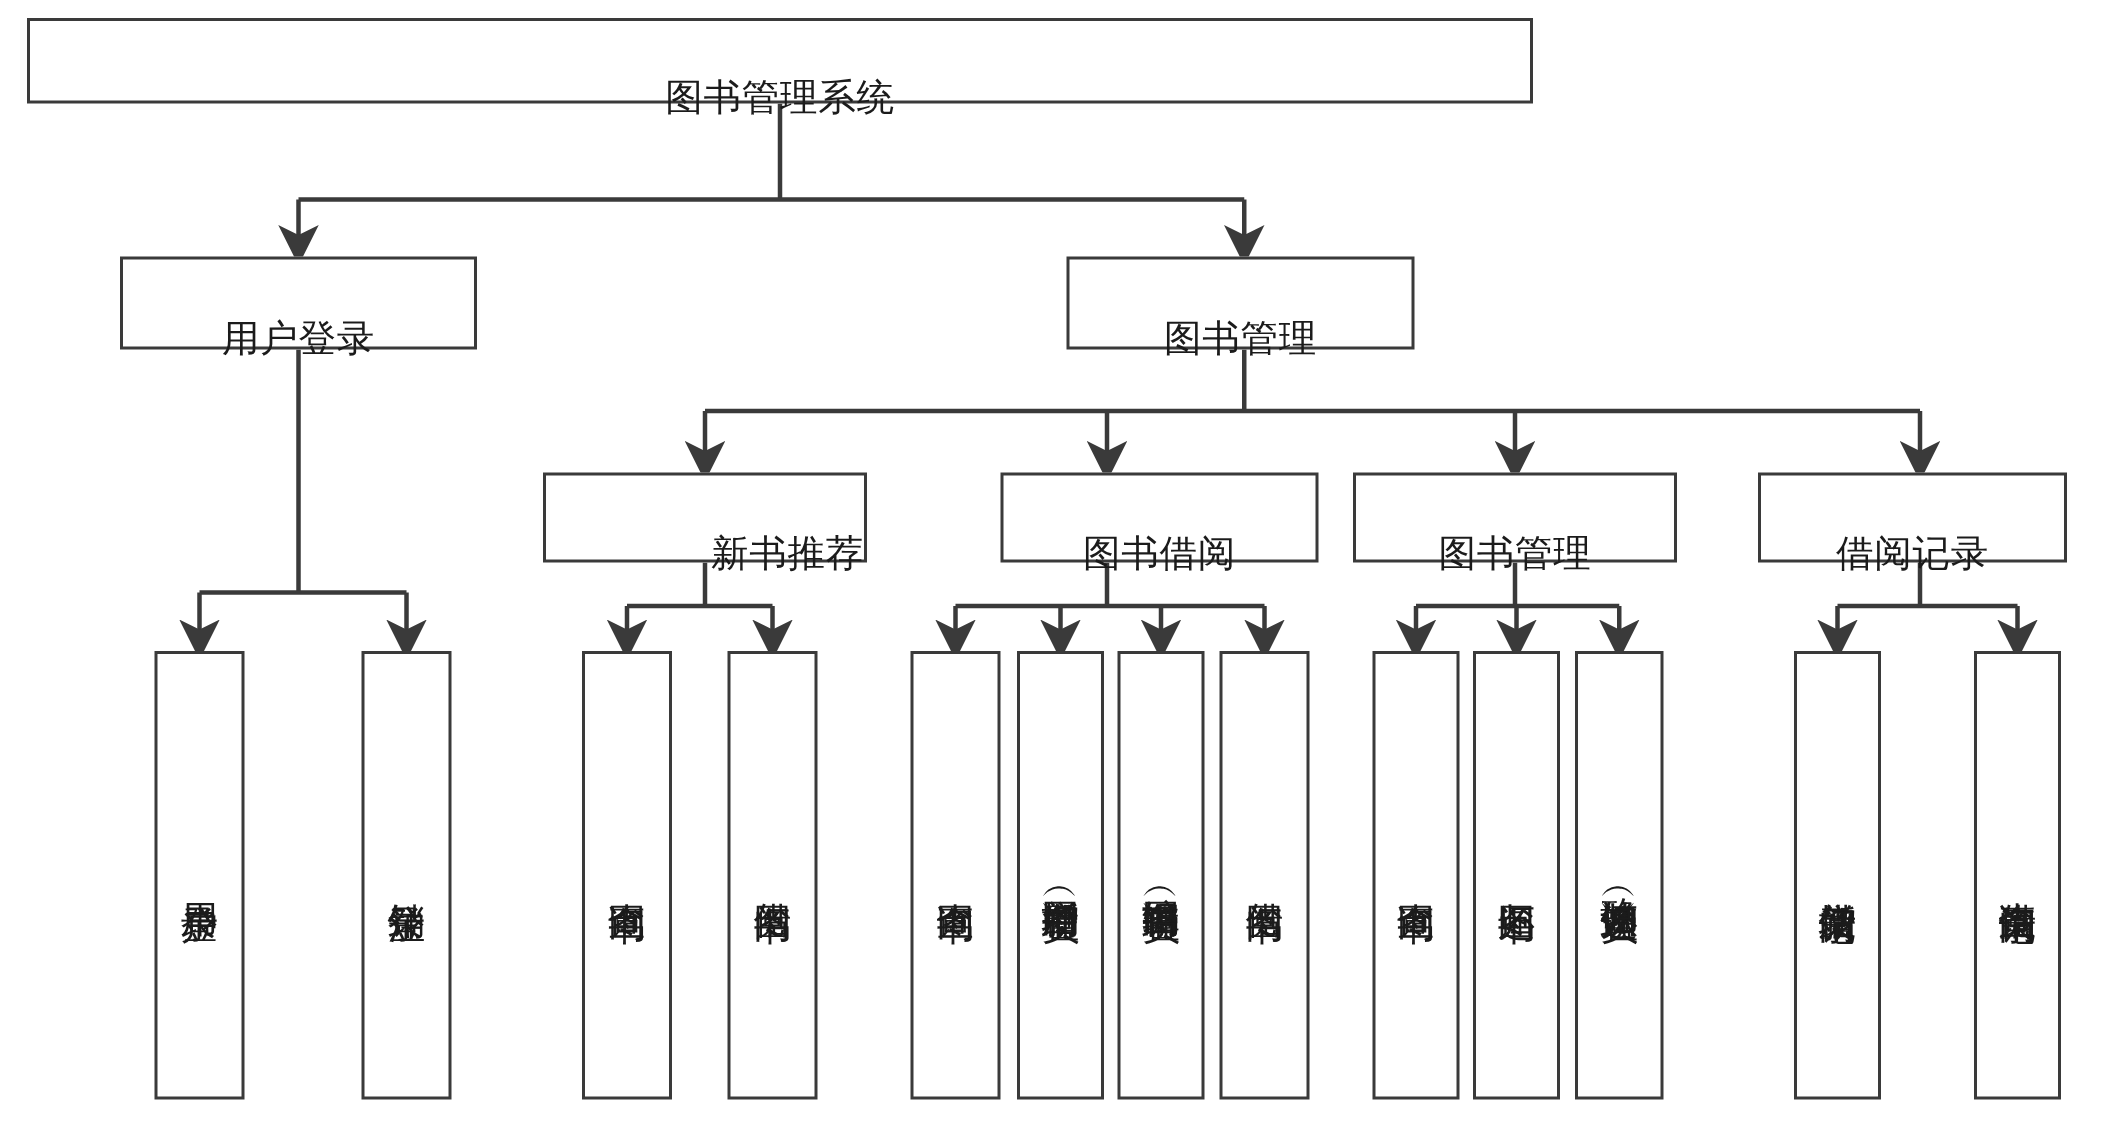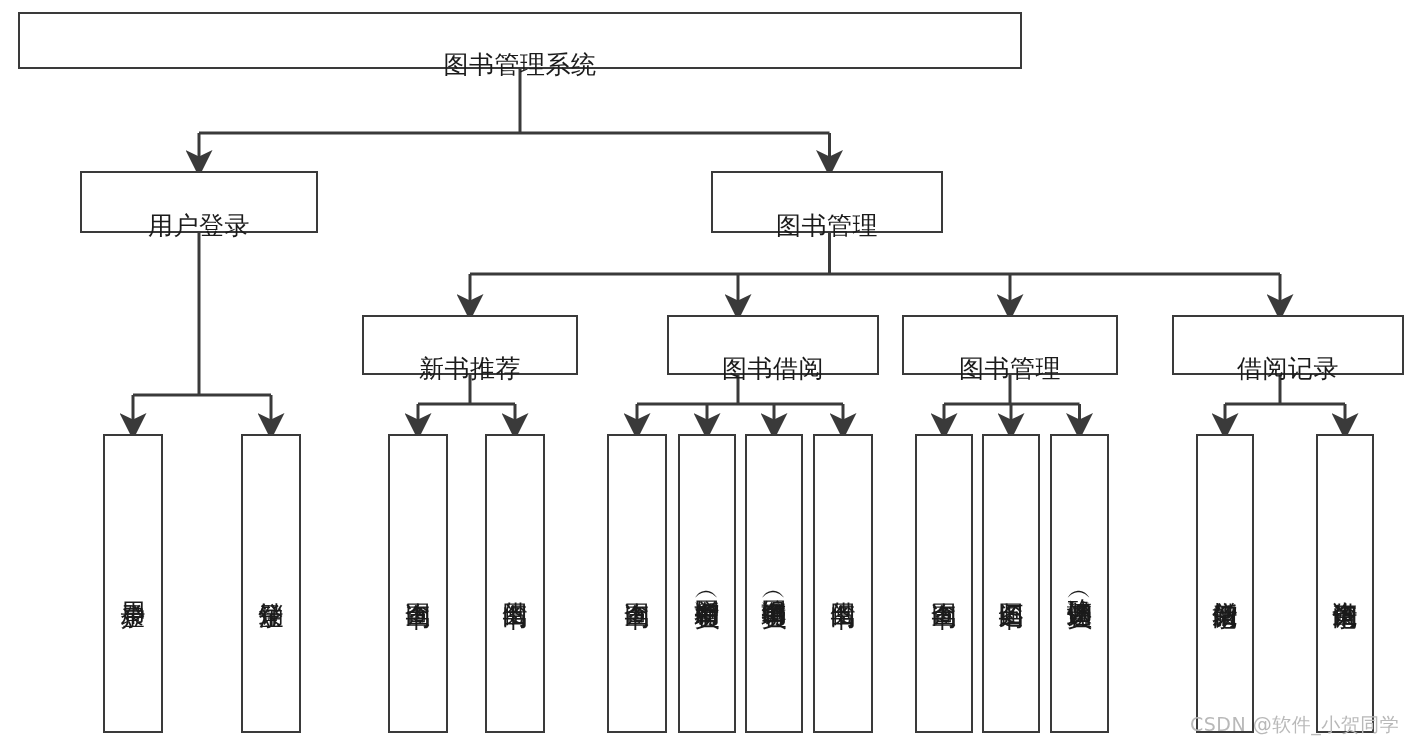--- a/index.html
+++ b/index.html
@@ -119,30 +119,30 @@
   <div id="nodes-layer">
       <div class="node h" style="left: 18px; top: 12px; width: 1004px; height: 57px;">
         <span class="label">图书管理系统</span>
       </div>
       <div class="node h" style="left: 80px; top: 171px; width: 238px; height: 62px;">
         <span class="label">用户登录</span>
       </div>
       <div class="node h" style="left: 711px; top: 171px; width: 232px; height: 62px;">
         <span class="label">图书管理</span>
       </div>
-      <div class="node h" style="left: 362px; top: 315px; width: 216px; height: 60px;">
+      <div class="node h" style="left: 362px; top: 315px; width: 216px; height: 60px; justify-content: flex-end;">
         <span class="label">新书推荐</span>
       </div>
       <div class="node h" style="left: 667px; top: 315px; width: 212px; height: 60px;">
         <span class="label">图书借阅</span>
       </div>
       <div class="node h" style="left: 902px; top: 315px; width: 216px; height: 60px;">
         <span class="label">图书管理</span>
       </div>
-      <div class="node h" style="left: 1172px; top: 315px; width: 232px; height: 60px;">
+      <div class="node h" style="left: 1172px; top: 315px; width: 206px; height: 60px;">
         <span class="label">借阅记录</span>
       </div>
       <div class="node v" style="left: 103px; top: 434px; width: 60px; height: 299px;">
         <span class="label">用户登录</span>
       </div>
       <div class="node v" style="left: 241px; top: 434px; width: 60px; height: 299px;">
         <span class="label">注销登录</span>
       </div>
       <div class="node v" style="left: 388px; top: 434px; width: 60px; height: 299px;">
         <span class="label">查询图书</span>
@@ -172,15 +172,14 @@
         <span class="label">确认归还（管理员）</span>
       </div>
       <div class="node v" style="left: 1196px; top: 434px; width: 58px; height: 299px;">
         <span class="label">新增借阅记录</span>
       </div>
       <div class="node v" style="left: 1316px; top: 434px; width: 58px; height: 299px;">
         <span class="label">查询借阅记录</span>
       </div>
     </div>
 
-  <div class="watermark" style="left: 1190px; top: 712px;">CSDN @软件_小贺同学</div>
 
 </div>
 
 </body></html>

